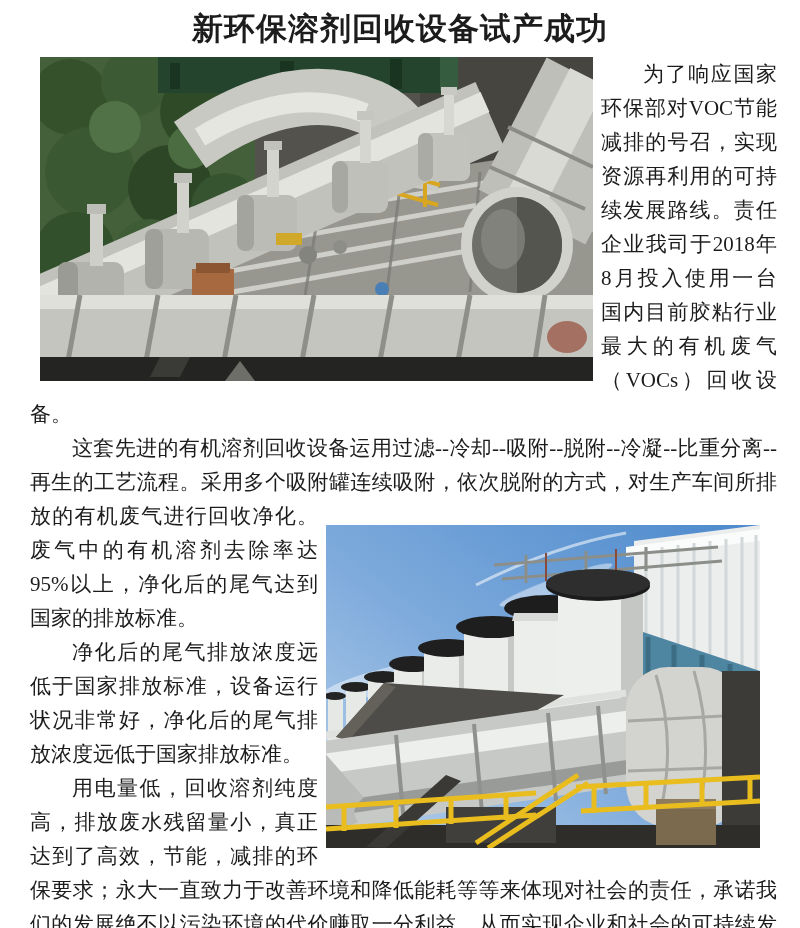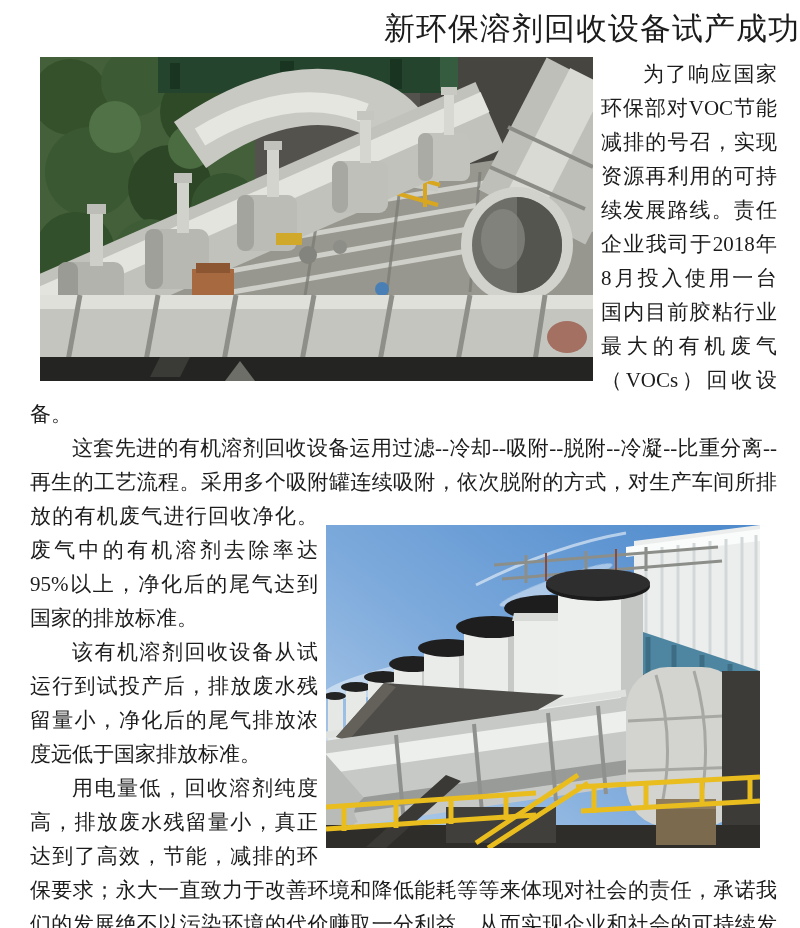--- a/index.html
+++ b/index.html
@@ -7,23 +7,23 @@
     position:relative;
     width:800px;height:928px;
     margin:0 auto;
     background:#ffffff;
     overflow:hidden;
     font-family:"Liberation Serif","DejaVu Serif",serif;
     color:#1c1c1c;
   }
   .title{
     margin:10px 0 8px 0;
-    text-align:right;
+    text-align:center;
     font-size:31px;
-    font-weight:400;
+    font-weight:700;
     letter-spacing:1px;
     line-height:1.25;
   }
   .flow{padding:0 23px 0 30px;}
   p.body-p{
     margin:0;
     font-size:21px;
     line-height:34px;
     text-align:justify;
   }
@@ -327,18 +327,18 @@
           <line x1="250" y1="262" x2="434" y2="252"></line>
           <line x1="255" y1="286" x2="434" y2="276"></line>
           <line x1="268" y1="260" x2="268" y2="288"></line>
           <line x1="320" y1="258" x2="320" y2="284"></line>
           <line x1="376" y1="255" x2="376" y2="281"></line>
           <line x1="424" y1="253" x2="424" y2="279"></line>
         </g>
       </svg>
         </span><span>气进行回收净化。废气中的有机溶剂去除率达95%以上，净化后的尾气达到国家的排放标准。</span></p>
 
-    <p class="body-p indent"><span>该有机溶剂回收设备从试运行到试投产后，排放废水残留量小，净化后的尾气排放浓度远低于国家排放标准。</span></p>
+    <p class="body-p indent"><span>净化后的尾气排放浓度远低于国家排放标准，设备运行状况非常好，净化后的尾气排放浓度远低于国家排放标准。</span></p>
 
     <p class="body-p indent"><span>用电量低，回收溶剂纯度高，排放废水残留量小，真正达到了高效，节能，减排的环保要求；永大一直致力于改善环境和降低能耗等等来体现对社会的责任，承诺我们的发展绝不以污染环境的代价赚取一分利益，从而实现企业和社会的可持续发展。。。</span></p>
 
   </div>
 </div>
 
 </body></html>

